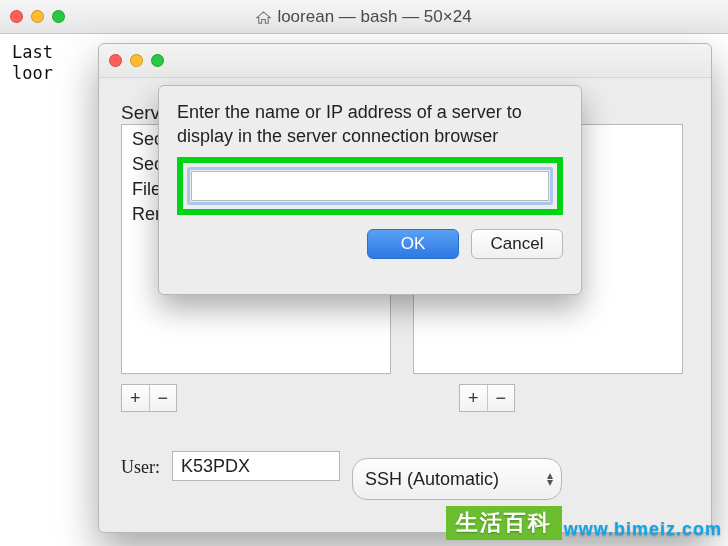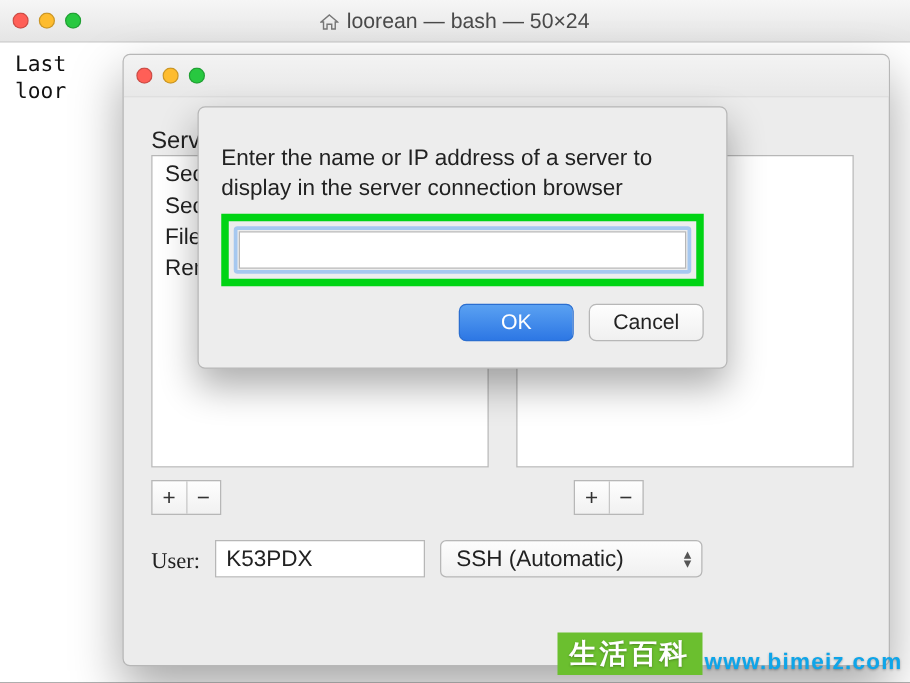--- a/index.html
+++ b/index.html
@@ -73,32 +73,32 @@
     }
     .pm button:last-child{border-right:none;}
     .user-row { display:flex; align-items:center; gap:12px; margin-top:20px;}
     .user-row .label{font-size:18px;font-family:Liberation Serif, serif;}
     .textfield {
       border:1px solid #b7b7b7; background:#fff; height:30px;
       padding:2px 8px; font-size:18px; color:#222;
     }
     .dropdown {
       display:flex; align-items:center; justify-content:space-between;
-      border:1px solid #b7b7b7; border-radius:5px;
+      border:1px solid #b7b7b7; border-radius:15px;
       background:linear-gradient(#fdfdfd,#f0f0f0);
-      height:30px; padding:0 8px 0 12px; font-size:18px; color:#222;
+      height:42px; padding:0 8px 0 12px; font-size:18px; color:#222;margin-top:26px;
     }
     .chevrons { font-size:12px; line-height:7px; color:#555;}
 
     
     .sheet {
       position:absolute; left:158px; top:85px; width:424px; height:210px;
       background:#ededed; border:1px solid #b7b7b7; border-radius:6px;
       box-shadow: 0 14px 30px rgba(0,0,0,.32);
-      padding:28px 18px 14px 18px;
+      padding:14px 18px 14px 18px;
     }
     .sheet .msg { font-size:18px; color:#222; line-height:1.35;}
     .ip-wrap {
       margin-top:8px; border:6px solid #00d414; padding:4px; position:relative;
     }
     .ip-focus {
       border:3px solid #a6c8ef; border-radius:3px; padding:1px;
     }
     .ip-input {
       width:100%; height:30px; border:1px solid #b7b7b7;

